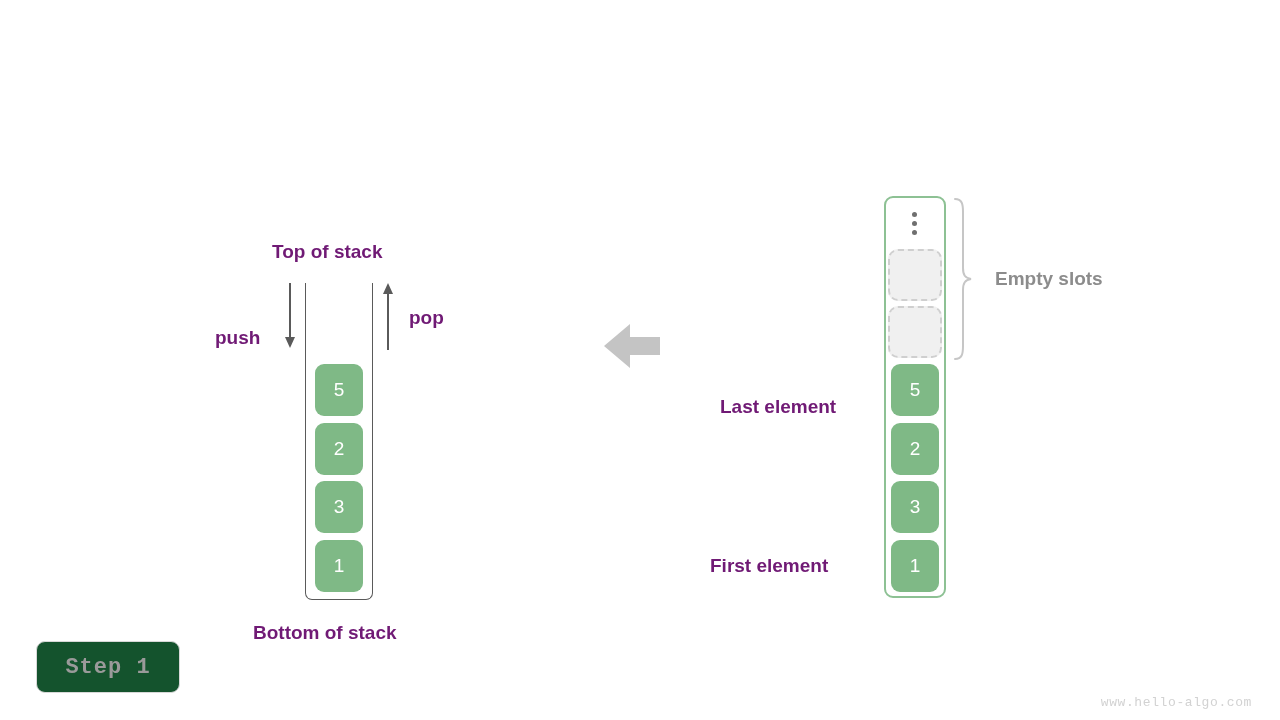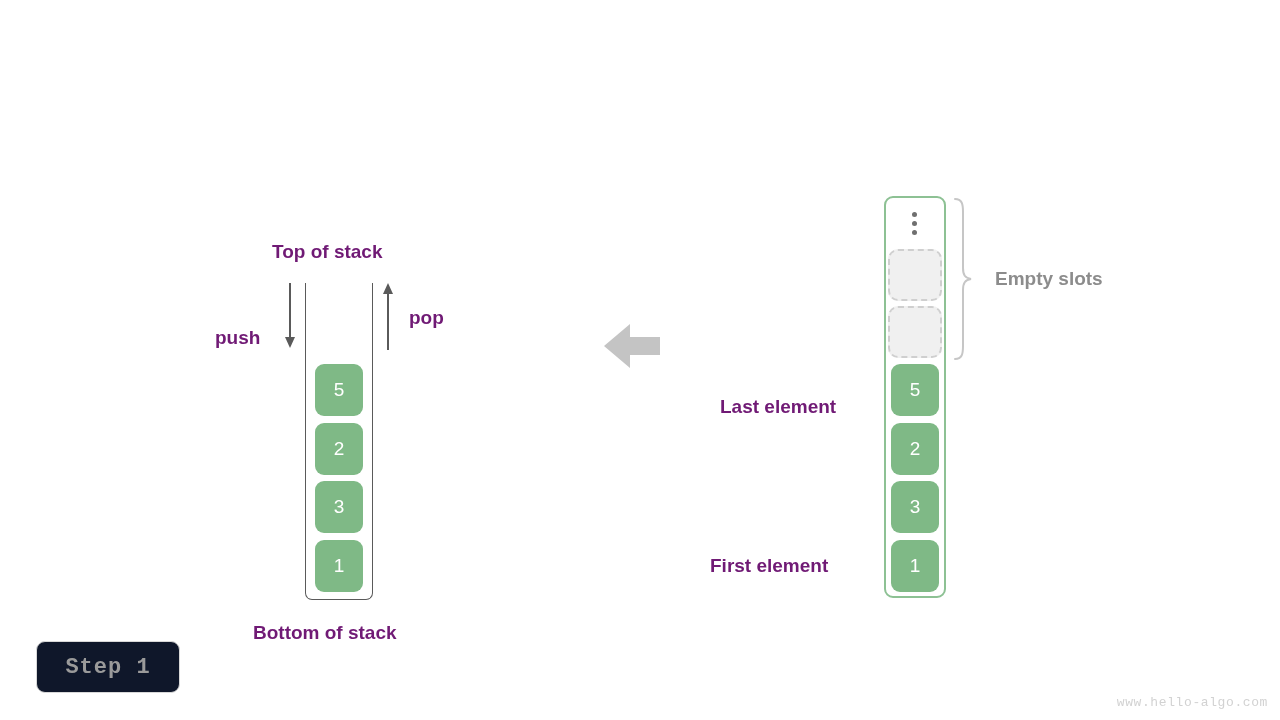--- a/index.html
+++ b/index.html
@@ -139,36 +139,36 @@
 
   
   #step-badge {
     position: absolute;
     left: 36px;
     top: 641px;
     width: 144px;
     height: 52px;
     border: 1.4px solid #d8d8d8;
     border-radius: 9px;
-    background: #0f172a;
+    background: #14532d;
     box-sizing: border-box;
     display: flex;
     align-items: center;
     justify-content: center;
     font-family: "Liberation Mono", monospace;
     font-size: 22px;
     font-weight: bold;
     color: #9a9a9a;
     letter-spacing: 1px;
   }
 
   
   #watermark {
     position: absolute;
-    right: 12px;
+    right: 28px;
     bottom: 10px;
     font-family: "Liberation Mono", monospace;
     font-size: 13px;
     color: #d2d2d2;
     letter-spacing: .6px;
   }
 </style>
 </head>
 <body>
 

